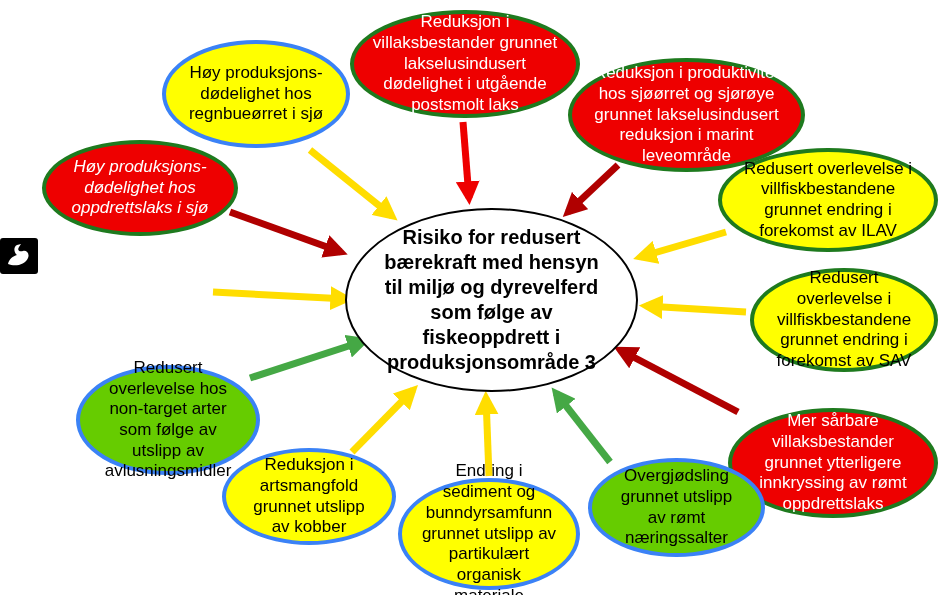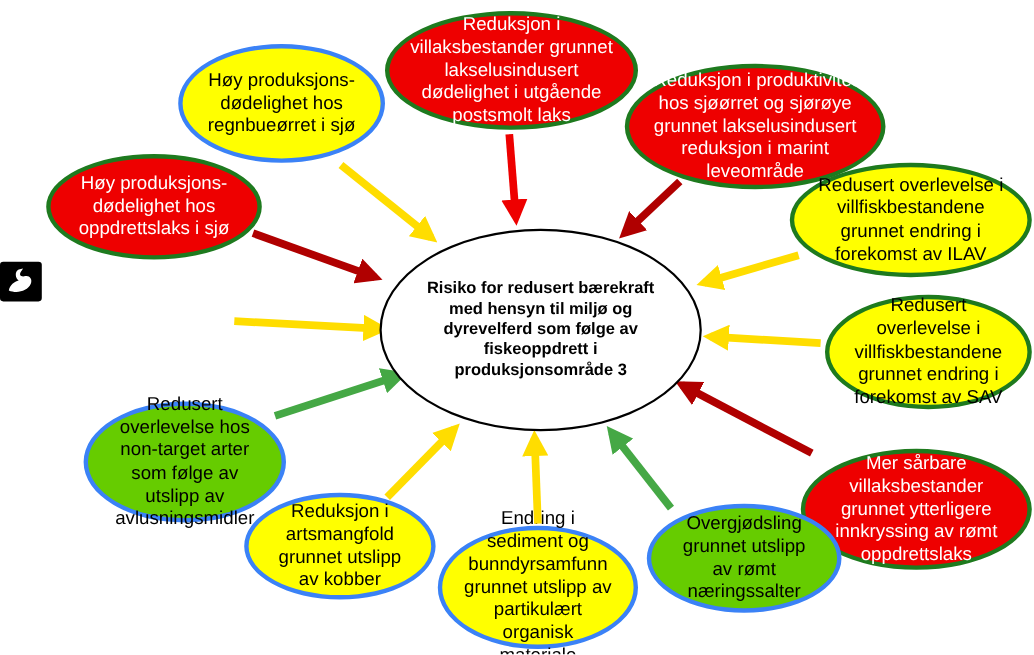--- a/index.html
+++ b/index.html
@@ -22,31 +22,31 @@
   .n0  { left:350px; top:10px;  width:230px; height:108px; }
   .n1  { left:568px; top:58px;  width:237px; height:114px; }
   .n2  { left:718px; top:148px; width:220px; height:104px; }
   .n3  { left:750px; top:268px; width:188px; height:104px; }
   .n4  { left:728px; top:408px; width:210px; height:110px; }
   .n5  { left:588px; top:458px; width:177px; height:99px;  }
   .n6  { left:398px; top:478px; width:182px; height:112px; }
   .n7  { left:222px; top:448px; width:174px; height:97px;  }
   .n8  { left:76px;  top:365px; width:184px; height:110px;text-align:center; }
   .n9  { left:28px;  top:248px; width:182px; height:110px; }
-  .n10 { left:42px;  top:140px; width:196px; height:96px;  }
+  .n10 { left:42px;  top:140px; width:196px; height:96px;font-style:italic;  }
   .n11 { left:162px; top:40px;  width:188px; height:108px; }
 
   .arrows {
     position:absolute; left:0; top:0; z-index:2; pointer-events:none;
   }
   .center-node {
     position:absolute; left:345px; top:208px; width:293px; height:184px;
     border-radius:50%; background:#ffffff; border:2px solid #000000;
     display:flex; align-items:center; justify-content:flex-end;
-    text-align:center; font-weight:bold; font-size:15px; line-height:1.25;
+    text-align:center; font-weight:bold; font-size:20px; line-height:1.25;
     padding:14px 28px; z-index:3; color:#000000;
   }
   .logo {
     position:absolute; left:0px; top:238px; width:38px; height:36px;
     background:#000000; z-index:4; border-radius:3px;
     display:flex; align-items:center; justify-content:center;
   }
 </style>
 </head>
 <body>

